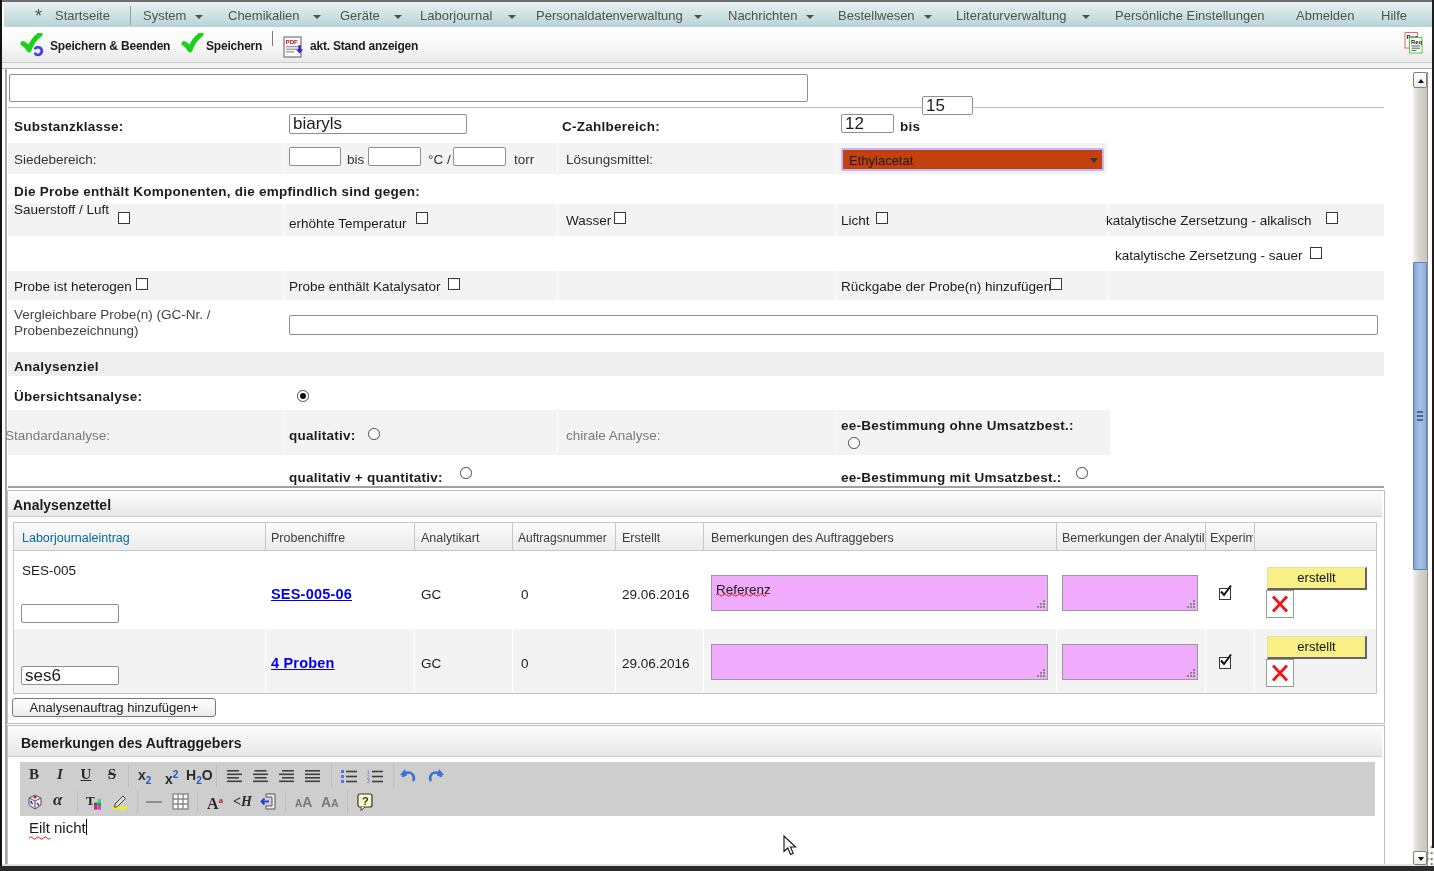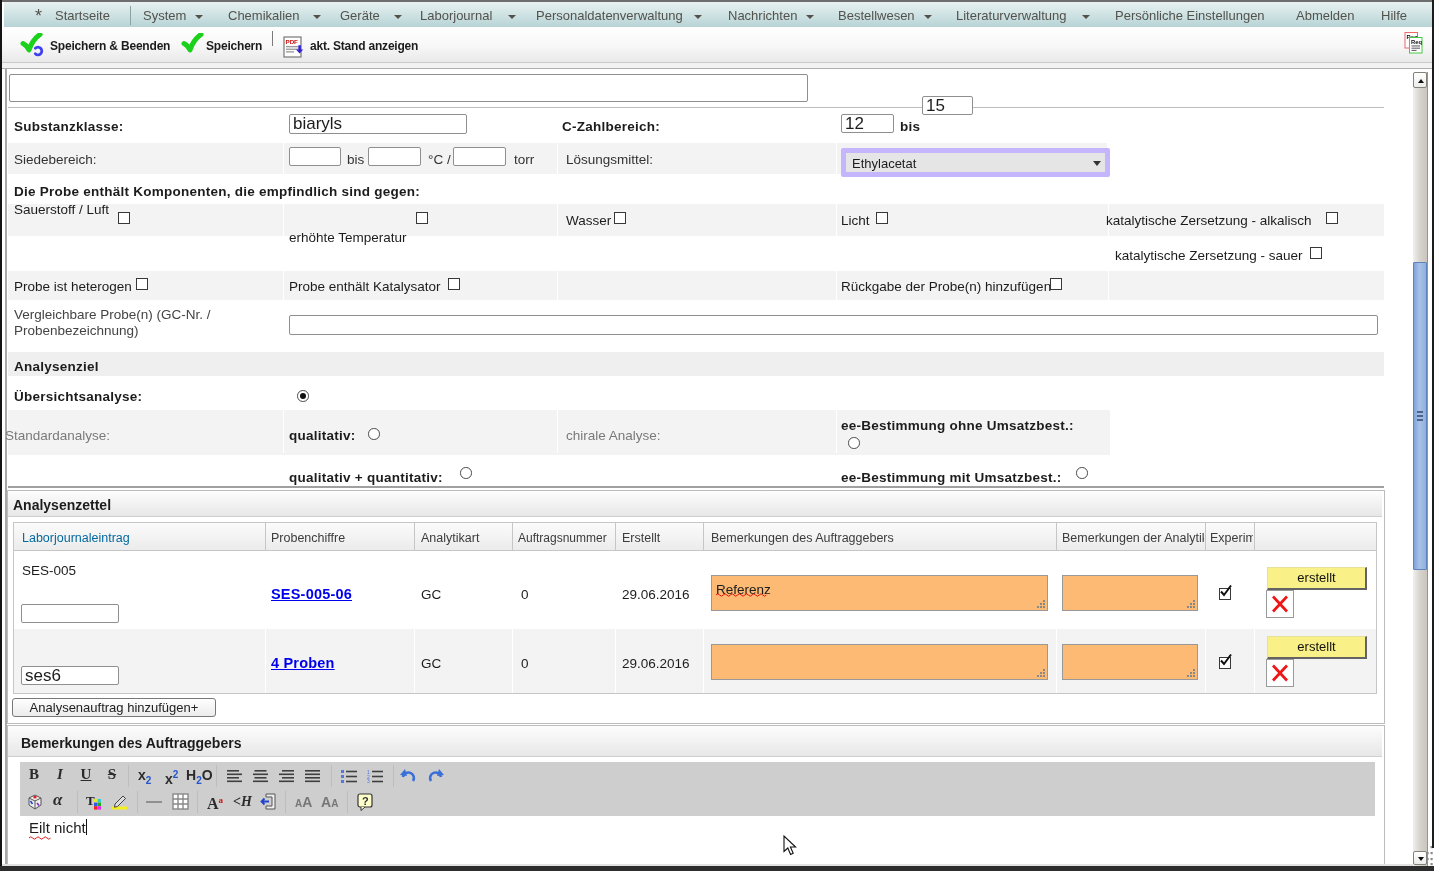--- a/index.html
+++ b/index.html
@@ -15,21 +15,21 @@
 .rad{position:absolute;width:9.5px;height:9.5px;border:1.5px solid #4a4a4a;border-radius:50%;background:#fff}
 .rad.sel:after{content:"";position:absolute;left:1.5px;top:1.5px;width:6px;height:6px;border-radius:50%;background:#111}
 .navitem{position:absolute;top:8px;font-size:13px;color:#53524c;white-space:nowrap}
 .navarr{position:absolute;top:15px;width:0;height:0;border-left:4px solid transparent;
  border-right:4px solid transparent;border-top:4.5px solid #53514a}
 .sep-v{position:absolute;width:1px;background:#8ba3a3}
 .hdrband{position:absolute;background:linear-gradient(#fdfdfd,#e7e7e7);border-bottom:1px solid #cfcfcf}
 .wline{position:absolute;width:1px;background:#fff}
 .grayrow{position:absolute;background:#f3f3f3}
 .link{font-weight:bold;color:#0000ee;text-decoration:underline;font-size:14.5px;letter-spacing:0.2px}
-.ta{position:absolute;background:#fdba74;border:1px solid #999}
+.ta{position:absolute;background:#f0abfc;border:1px solid #999}
 .ebtn{position:absolute;width:97px;height:20px;background:#f9f188;
  border-top:1px solid #e5e09a;border-left:1px solid #e5e09a;
  border-right:2px solid #636363;border-bottom:2px solid #636363;
  font-size:13px;text-align:center;line-height:19px;color:#111}
 .xbtn{position:absolute;width:26px;height:26px;background:#fff;border:1px solid #9a9a9a}
 .tbtn{position:absolute;font-size:13px;color:#2b2b2b;line-height:16px;text-align:center}
 </style>
 </head>
 <body>
 
@@ -131,30 +131,30 @@
  <input class="in" style="left: 922px; top: 96px; width: 43px; height: 17px;" value="15">
 
  <span class="t" style="left:14px;top:152px;color:#333">Siedebereich:</span>
  <input class="in" style="left: 289px; top: 147px; width: 44px; height: 17px;">
  <span class="t" style="left:347px;top:152px;color:#333">bis</span>
  <input class="in" style="left: 368px; top: 147px; width: 45px; height: 17px;">
  <span class="t" style="left:428px;top:152px;color:#333">°C /</span>
  <input class="in" style="left: 453px; top: 147px; width: 45px; height: 17px;">
  <span class="t" style="left:514px;top:152px;color:#333">torr</span>
  <span class="t" style="left:566px;top:152px;color:#333">Lösungsmittel:</span>
- <div class="ab" style="left:841px;top:148px;width:259px;height:19px;background:#e5e5e5;border:5px solid #c4b5fd;border-radius:2px">
+ <div class="ab" style="left:841px;top:148px;width:259px;height:19px;background:#c2410c;border:2px solid #c4b5fd;border-radius:2px">
    <span class="t" style="left:6px;top:3px;font-size:13px">Ethylacetat</span>
    <i class="ab" style="right:4px;top:8px;width:0;height:0;border-left:4.5px solid transparent;border-right:4.5px solid transparent;border-top:5px solid #333"></i>
  </div>
 
  <span class="t b" style="left:14px;top:184px">Die Probe enthält Komponenten, die empfindlich sind gegen:</span>
 
  <span class="t" style="left:14px;top:202px">Sauerstoff / Luft</span>
     <span class="cb" style="left:118px;top:212px"></span>
- <span class="t" style="left:289px;top:230px">erhöhte Temperatur</span>
+ <span class="t" style="left:289px;top:216px">erhöhte Temperatur</span>
     <span class="cb" style="left:416px;top:212px"></span>
  <span class="t" style="left:566px;top:213px">Wasser</span>
     <span class="cb" style="left:614px;top:212px"></span>
  <span class="t" style="left:841px;top:213px">Licht</span>
     <span class="cb" style="left:876px;top:212px"></span>
  <span class="t" style="left:1106px;top:213px">katalytische Zersetzung - alkalisch</span>
     <span class="cb" style="left:1326px;top:212px"></span>
 
  <span class="t" style="left:1115px;top:248px">katalytische Zersetzung - sauer</span>
     <span class="cb" style="left:1310px;top:247px"></span>

